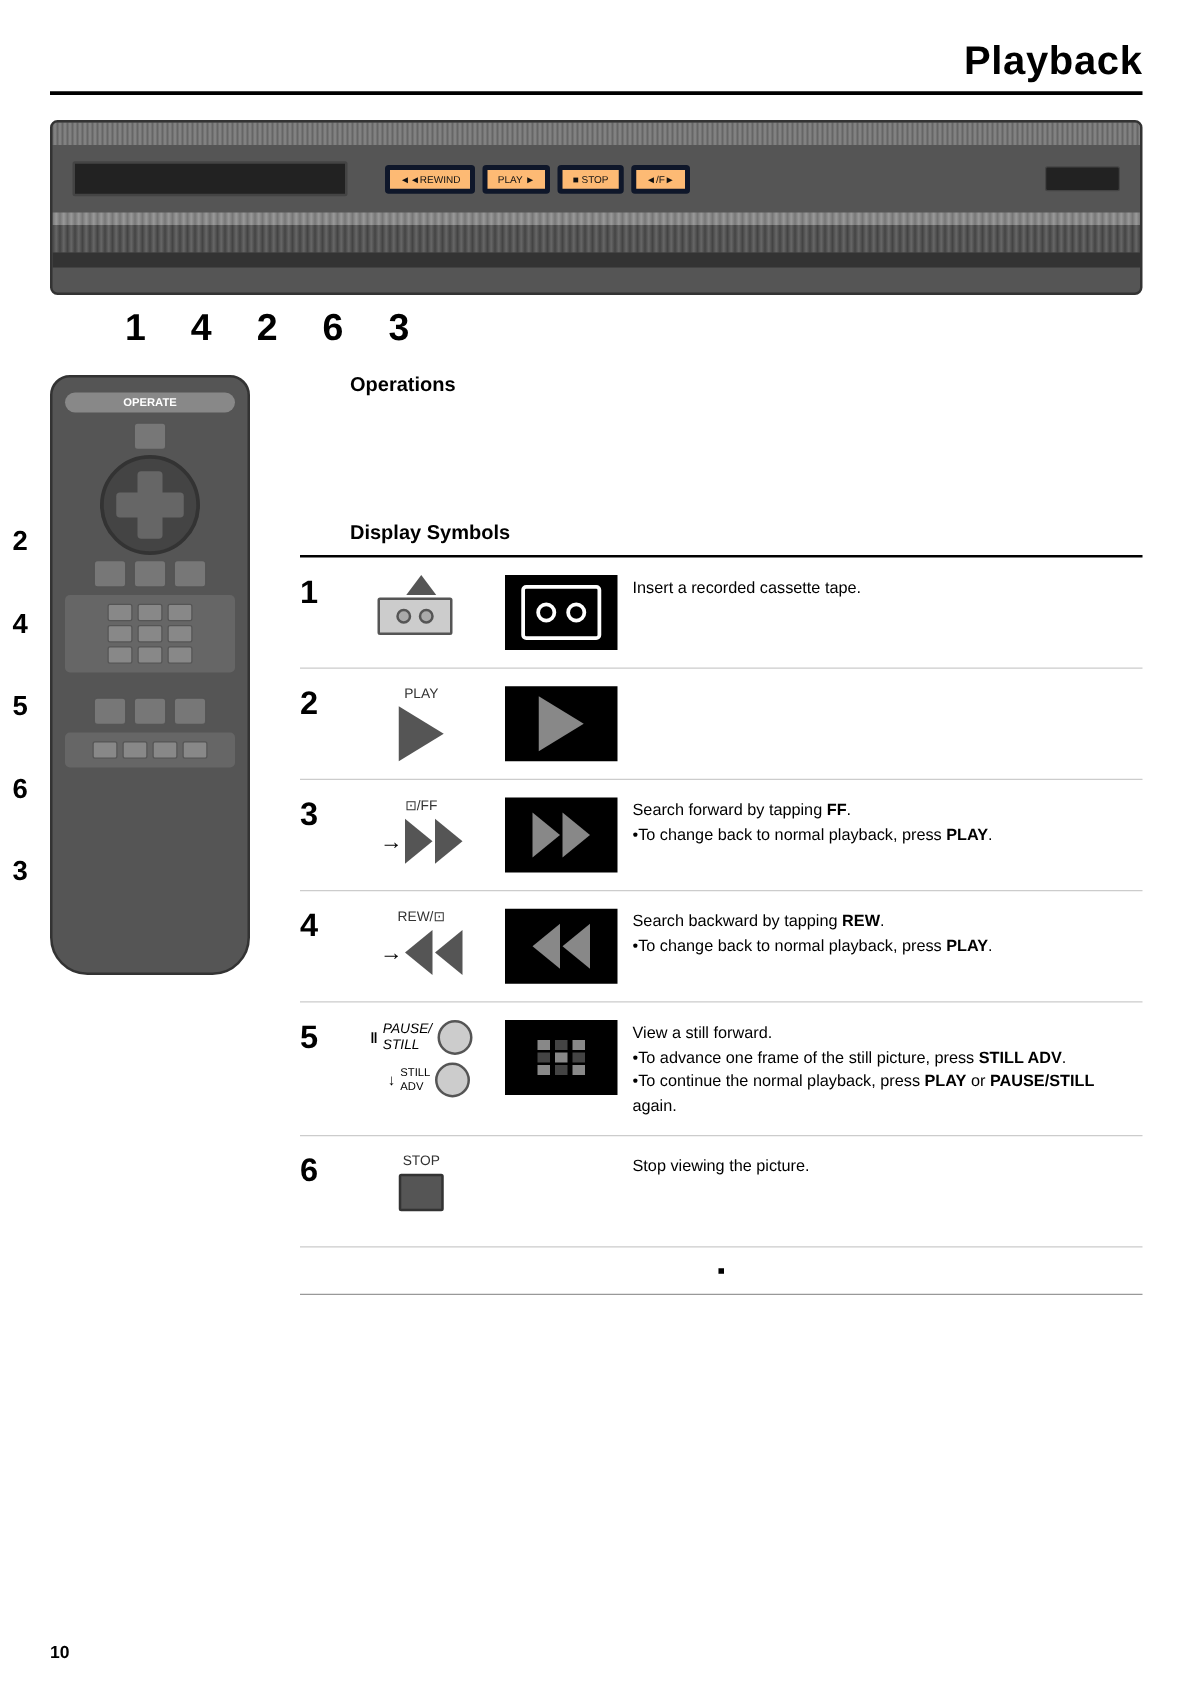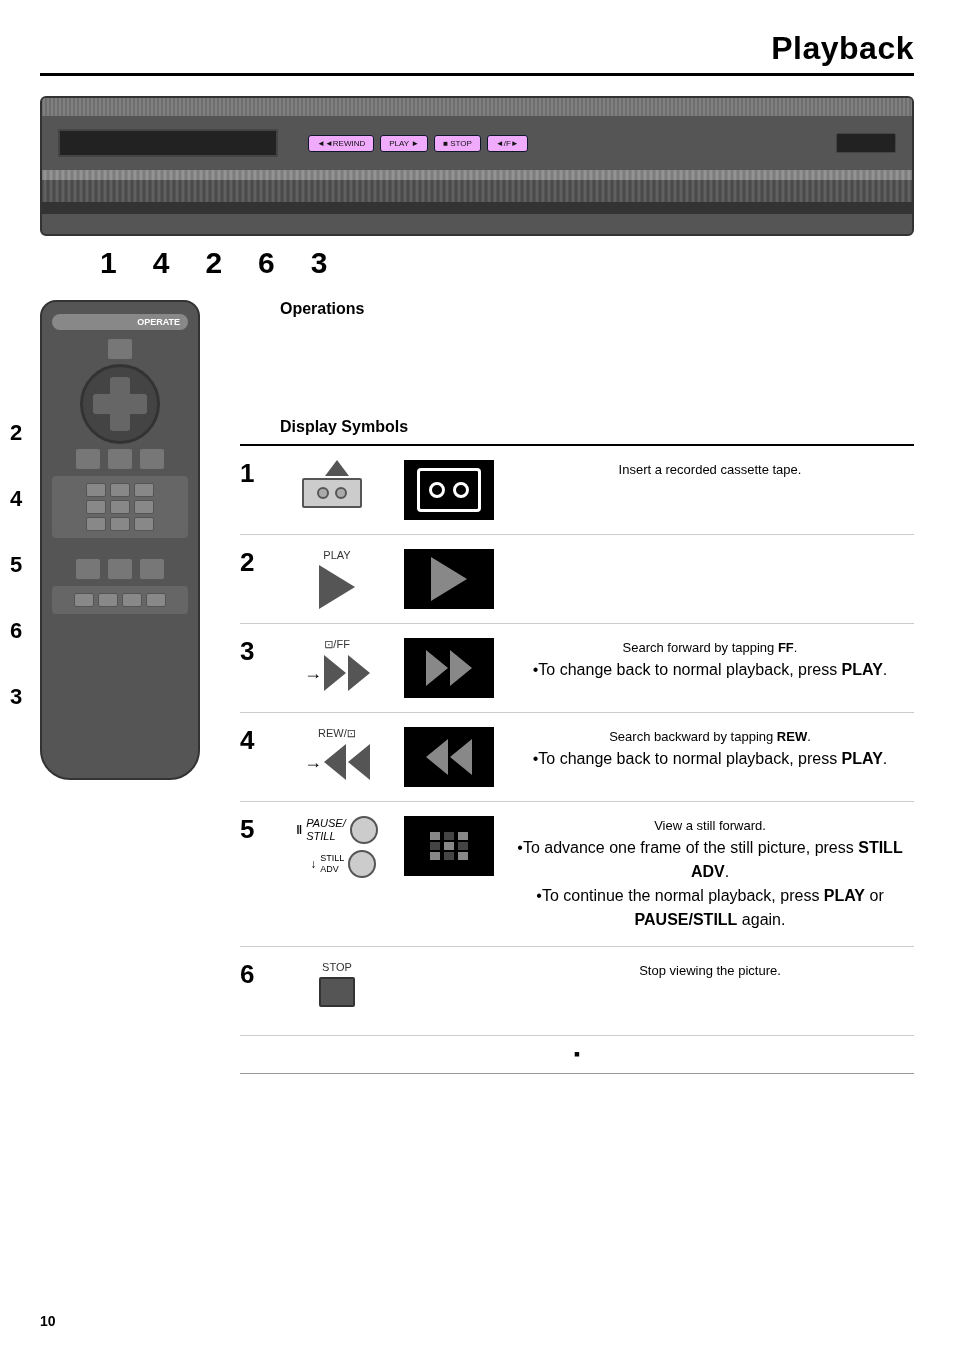--- a/index.html
+++ b/index.html
@@ -68,22 +68,22 @@
     }
 
     .vcr-buttons-area {
       display: flex;
       gap: 6px;
       align-items: center;
       margin-left: 20px;
     }
 
     .vcr-btn {
-      background: #f0abfc;
-      border: 1px solid #0f172a;
+      background: #fdba74;
+      border: 4px solid #0f172a;
       border-radius: 3px;
       padding: 3px 8px;
       font-size: 8px;
       color: #111;
       white-space: nowrap;
     }
 
     .vcr-display {
       width: 60px;
       height: 20px;
@@ -155,21 +155,21 @@
       min-height: 480px;
       border: 2px solid #333;
     }
 
     .remote-top-label {
       background: #888;
       border-radius: 8px;
       padding: 3px 8px;
       font-size: 9px;
       color: #fff;
-      text-align: right;
+      text-align: center;
       margin-bottom: 8px;
       font-weight: bold;
     }
 
     .remote-row {
       display: flex;
       justify-content: center;
       gap: 6px;
       margin: 4px 0;
     }
@@ -294,27 +294,26 @@
       flex-shrink: 0;
       display: flex;
       align-items: center;
       justify-content: center;
     }
 
     .instr-desc {
       flex: 1;
       font-size: 13px;
       line-height: 1.5;
-      text-align: center;
     }
 
     .instr-desc b { font-weight: bold; }
 
     .instr-desc .sub-item {
-      font-size: 16px;
+      font-size: 13px;
       margin-top: 3px;
     }
 
     
     .op-label {
       font-size: 11px;
       text-align: center;
       color: #333;
     }
 

